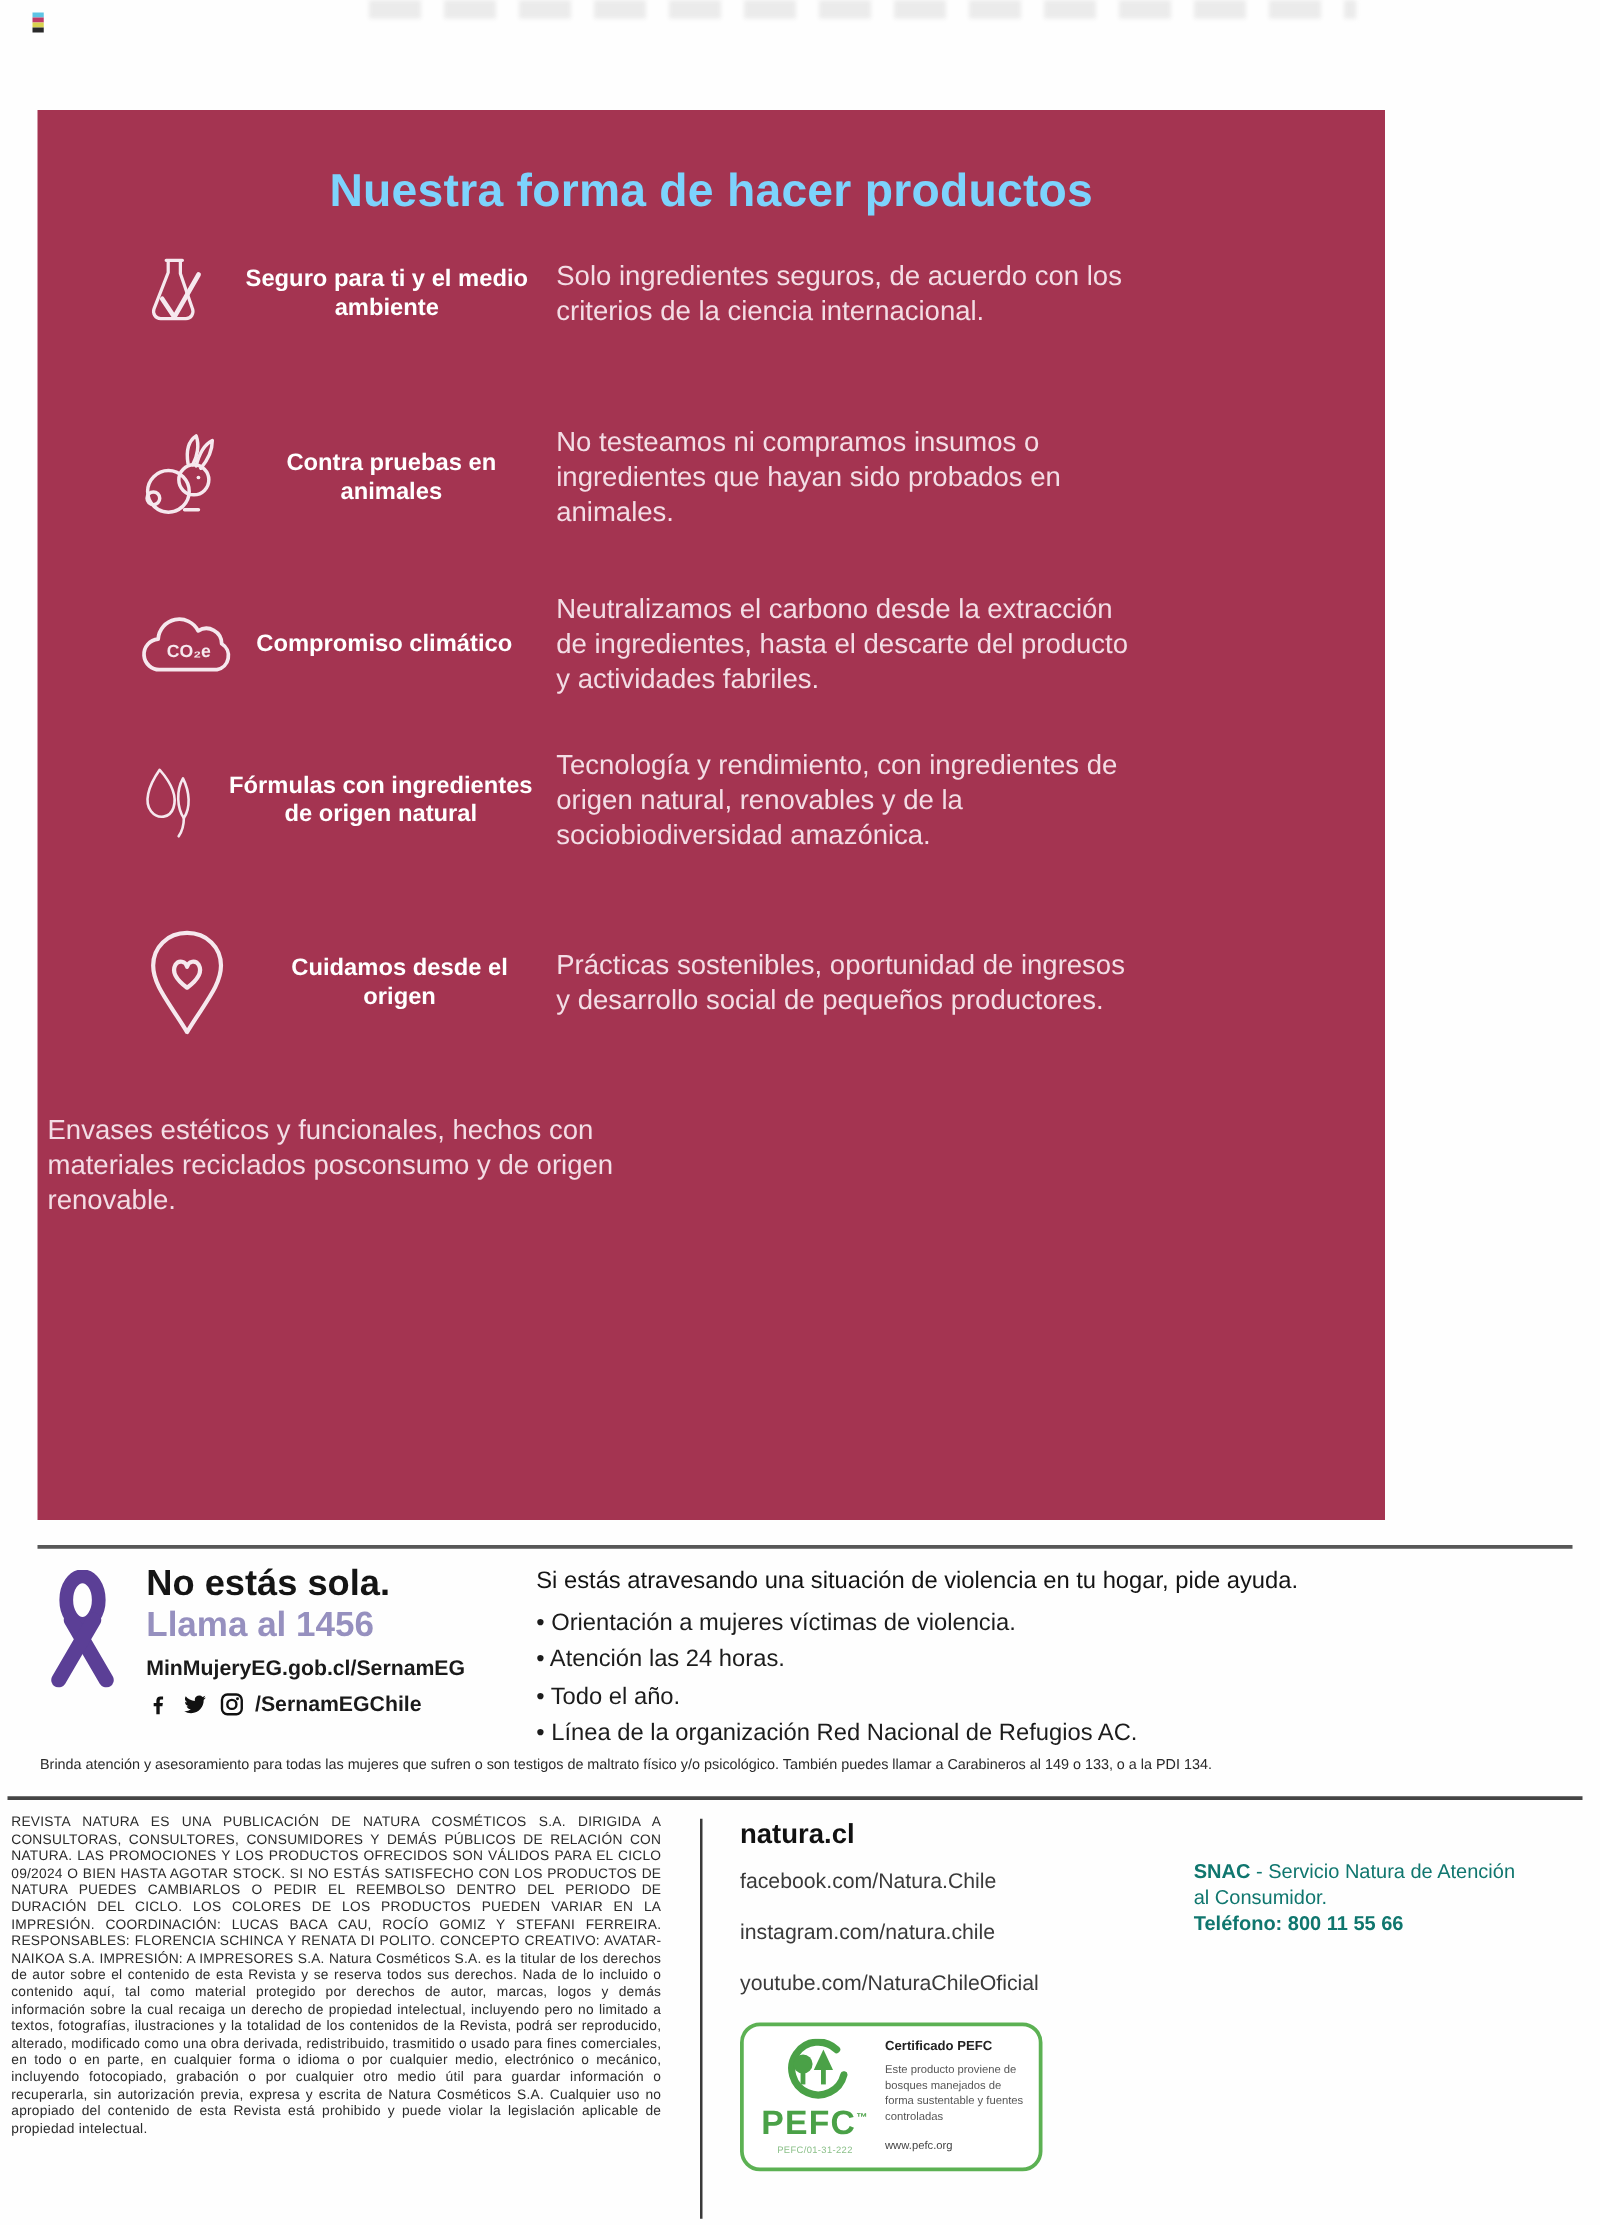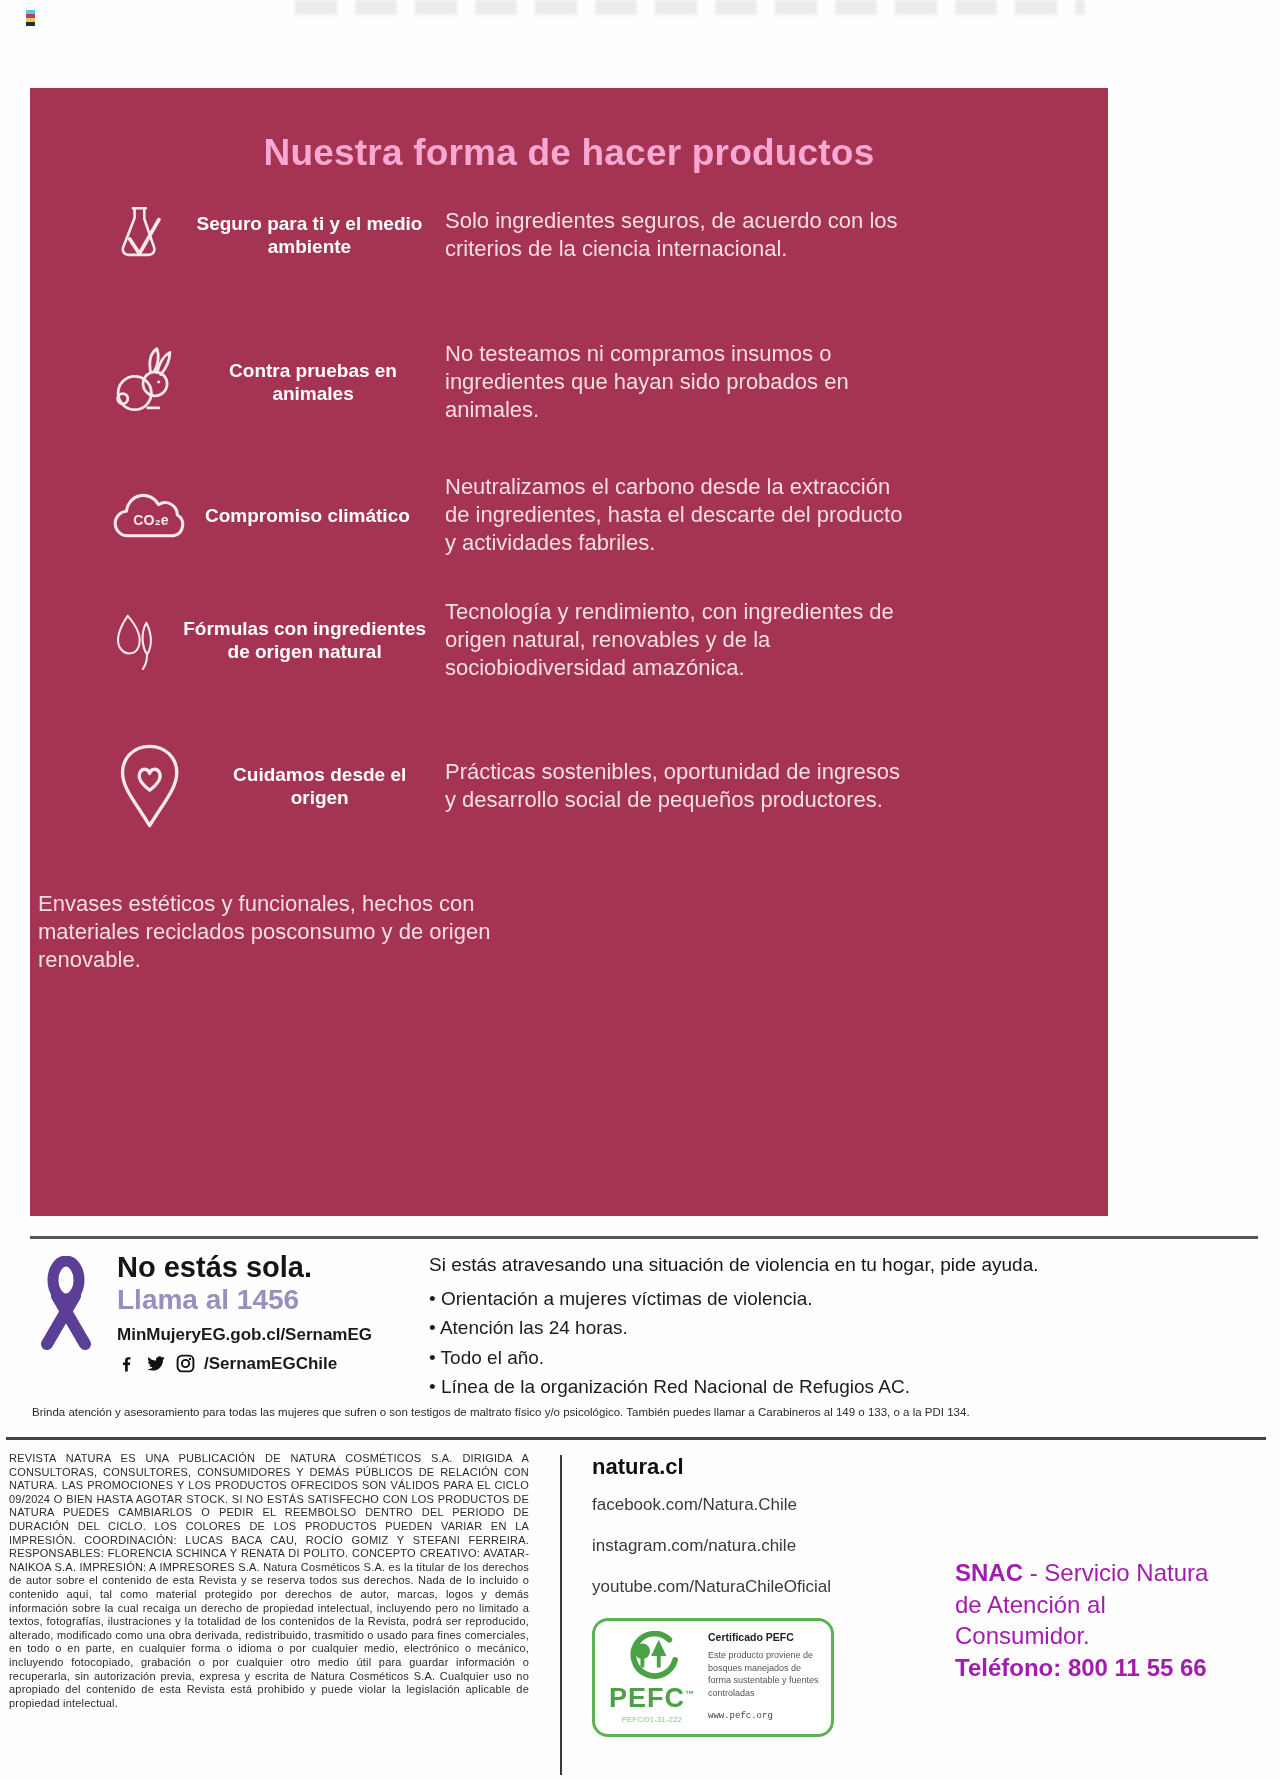--- a/index.html
+++ b/index.html
@@ -10,21 +10,21 @@
   
   .ghost-strip{position:absolute;top:0;left:295px;width:790px;height:15px;
     background:repeating-linear-gradient(90deg,#dcdcdc 0 42px,transparent 42px 60px);
     filter:blur(1.5px);opacity:.55;}
   .regmark{position:absolute;left:26px;top:10px;width:9px;}
   .regmark div{height:4px;width:9px;}
 
   
   .panel{position:absolute;left:30px;top:88px;width:1078px;height:1128px;background:#a43451;}
   .panel-title{position:absolute;top:44px;left:0;width:100%;text-align:center;
-    color:#f9a8d4;font-size:37px;font-weight:bold;letter-spacing:.2px;}
+    color:#7dd3fc;font-size:37px;font-weight:bold;letter-spacing:.2px;}
   .item{position:absolute;left:0;width:100%;display:flex;align-items:center;}
   .item-left{width:330px;margin-left:77px;display:flex;flex-direction:row;align-items:center;gap:10px;}
   .item-label{color:#ffffff;font-weight:bold;font-size:19px;line-height:1.22;text-align:center;}
   .item-right{width:470px;margin-left:8px;}
   .item-desc{color:#f3dde5;font-size:22px;line-height:1.28;}
   .i1{top:108px;} .i2{top:252px;} .i3{top:385px;} .i4{top:505px;} .i5{top:650px;} .i6{top:802px;}
   .picon{display:block;}
 
   
   .hr1{position:absolute;left:30px;right:22px;top:1236px;border-top:3px solid #575757;}
@@ -56,22 +56,22 @@
   .footer-link{font-size:17px;color:#3a3a3a;margin-bottom:21px;}
   .pefc-box{margin-top:4px;width:214px;border:3px solid #5cb153;border-radius:16px;background:#fff;
     padding:10px 11px;display:flex;gap:10px;}
   .pefc-left{width:92px;display:flex;flex-direction:column;align-items:center;}
   .pefc-word{font-size:27px;font-weight:bold;color:#4aa147;letter-spacing:1px;line-height:1;margin-top:4px;}
   .pefc-word sup{font-size:9px;}
   .pefc-code{font-size:7.5px;color:#8cc08a;margin-top:3px;letter-spacing:.3px;}
   .pefc-right{flex:1;}
   .pefc-title{font-size:10.5px;font-weight:bold;color:#222;}
   .pefc-text{font-size:9px;color:#555;line-height:1.4;margin-top:6px;}
-  .pefc-url{font-size:9px;color:#444;margin-top:12px;font-family:Liberation Mono, monospace;}
-  .snac{position:absolute;left:955px;top:1557px;width:258px;font-size:24px;line-height:1.32;color:#a21caf;}
+  .pefc-url{font-size:9px;color:#444;margin-top:12px;}
+  .snac{position:absolute;left:955px;top:1487px;width:258px;font-size:16px;line-height:1.32;color:#0f766e;}
   .snac .b{font-weight:bold;}
   .papernote{position:absolute;left:885px;top:1640px;width:268px;font-size:13px;color:#555;line-height:1.46;}
 </style>
 </head>
 <body>
 
 <div id="page">
 
   <div class="ghost-strip"></div>
   <div class="regmark">

